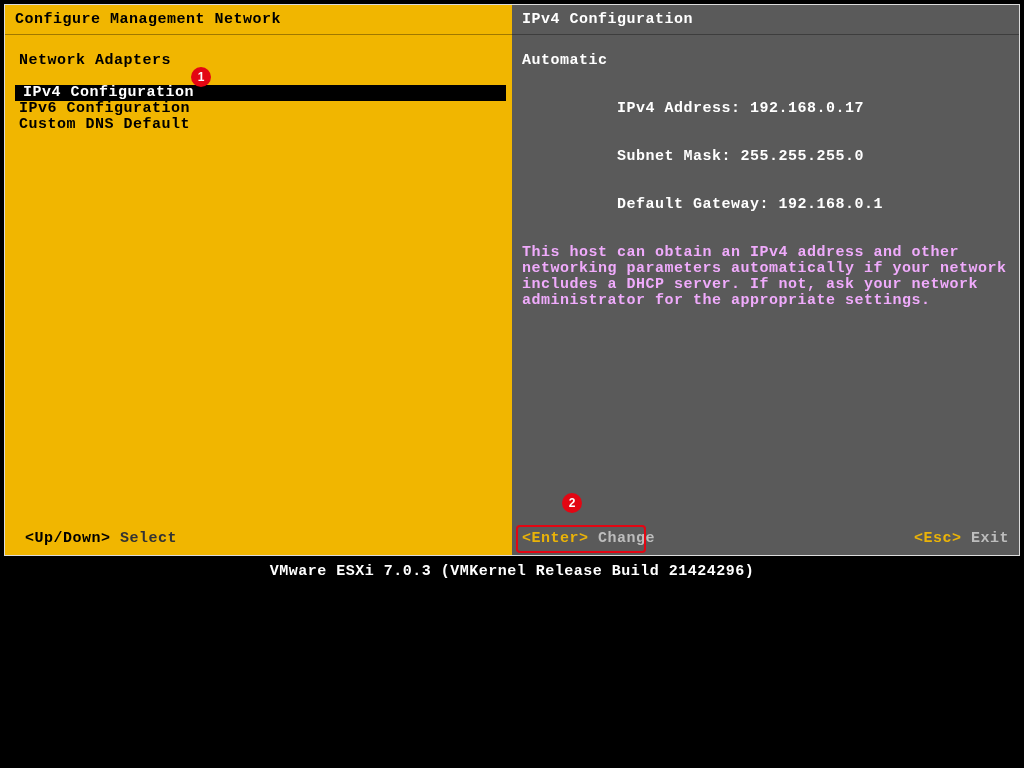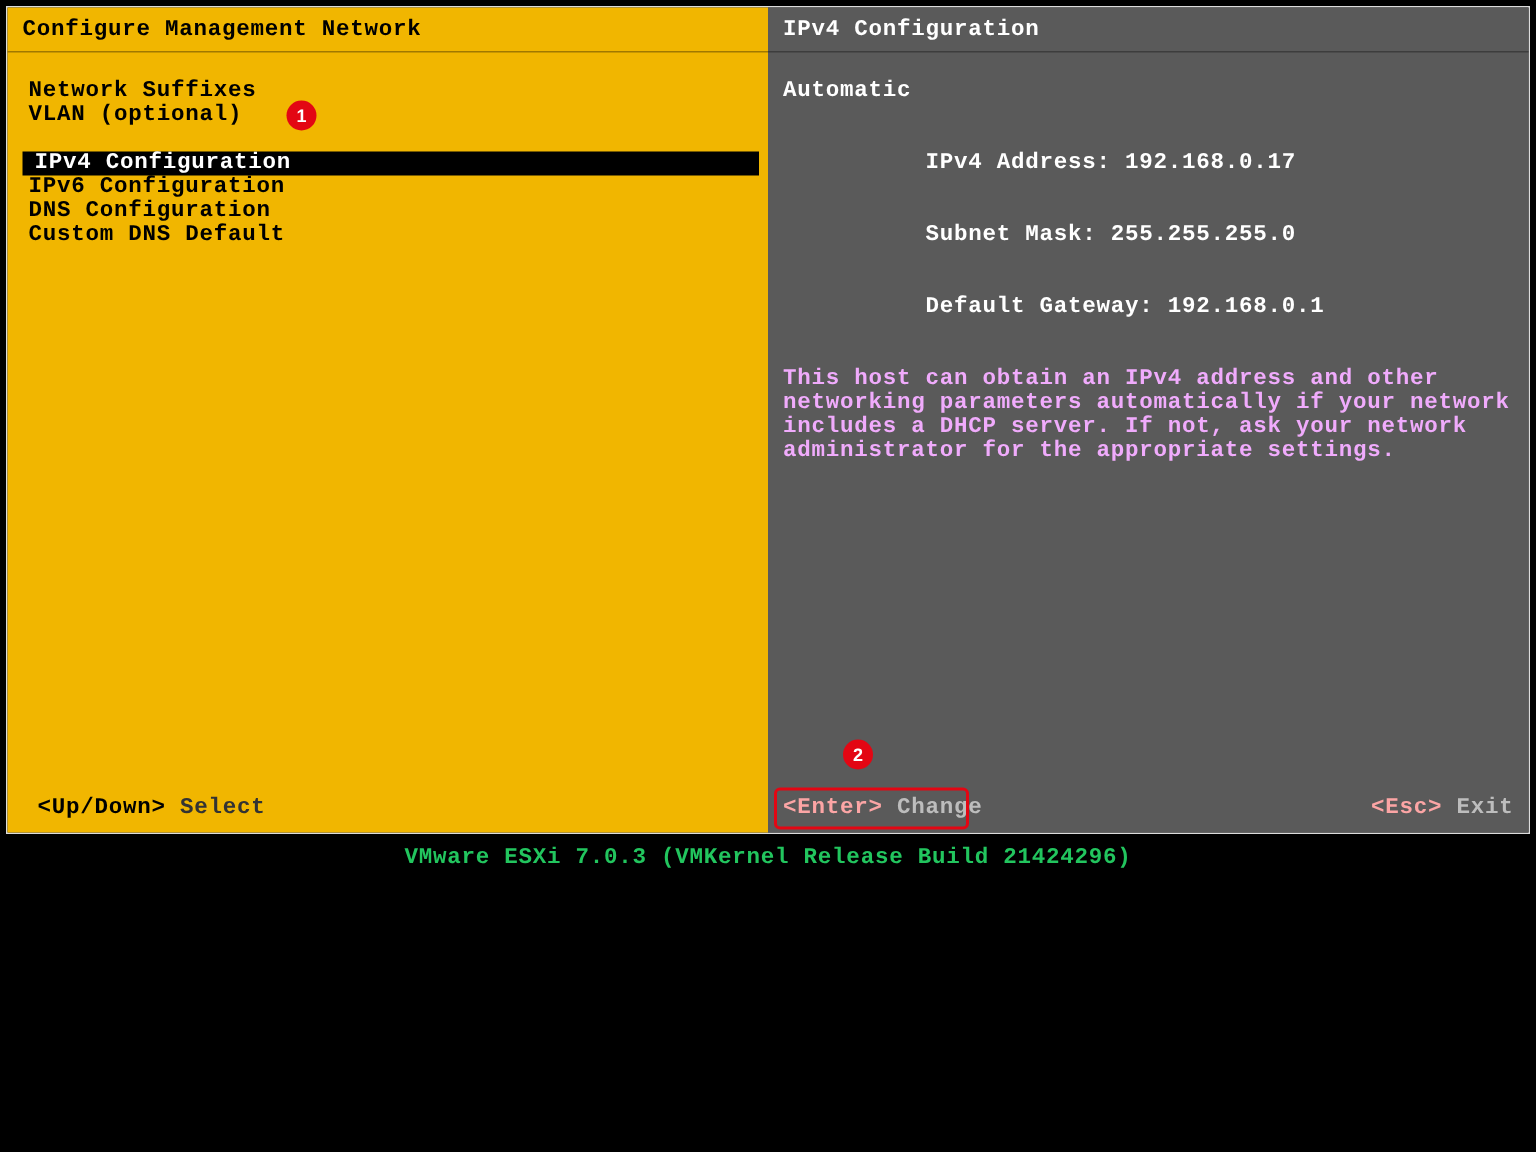--- a/index.html
+++ b/index.html
@@ -112,31 +112,31 @@
     bottom: 8px;
     color: #fff;
   }
   .right-footer-right {
     position: absolute;
     right: 10px;
     bottom: 8px;
     color: #fff;
     margin-top: 18px;
   }
-  .key-label { color: #fca5a5; }
+  .key-label { color: #eab308; }
   .action-label { color: #bdbdbd; text-align: center; }
   
   .statusbar {
     position: absolute;
     left: 0;
     right: 0;
     bottom: 0;
     height: 24px;
     background: #000;
-    color: #22c55e;
+    color: #ffffff;
     text-align: center;
     line-height: 24px;
     font-weight: bold;
   }
   
   .badge {
     position: absolute;
     width: 20px;
     height: 20px;
     border-radius: 50%;
@@ -164,33 +164,31 @@
 <div class="screen">
 
   <div class="frame">
 
     <div class="left-panel">
       <div class="left-title">Configure Management Network</div>
 
       <div class="left-body">
 
         <div class="menu-plain">
-          <div class="menu-line">Network Suffixes</div>
-          <div class="menu-line">VLAN (optional)</div>
+          <div class="menu-line">Network Adapters</div>
         </div>
 
         <div style="height:16px"></div>
 
         <div class="menu-selected-row">
           <span class="sel-text">IPv4 Configuration</span>
         </div>
 
         <div class="menu-plain">
           <div class="menu-line">IPv6 Configuration</div>
-          <div class="menu-line">DNS Configuration</div>
           <div class="menu-line">Custom DNS Default</div>
         </div>
 
         <div class="badge" style="left:186px; top:32px;">1</div>
       </div>
 
       <div class="left-footer">
         <span class="key-label" style="color:#000">&lt;Up/Down&gt;</span>
         <span> </span>
         <span class="hint-action">Select</span>

